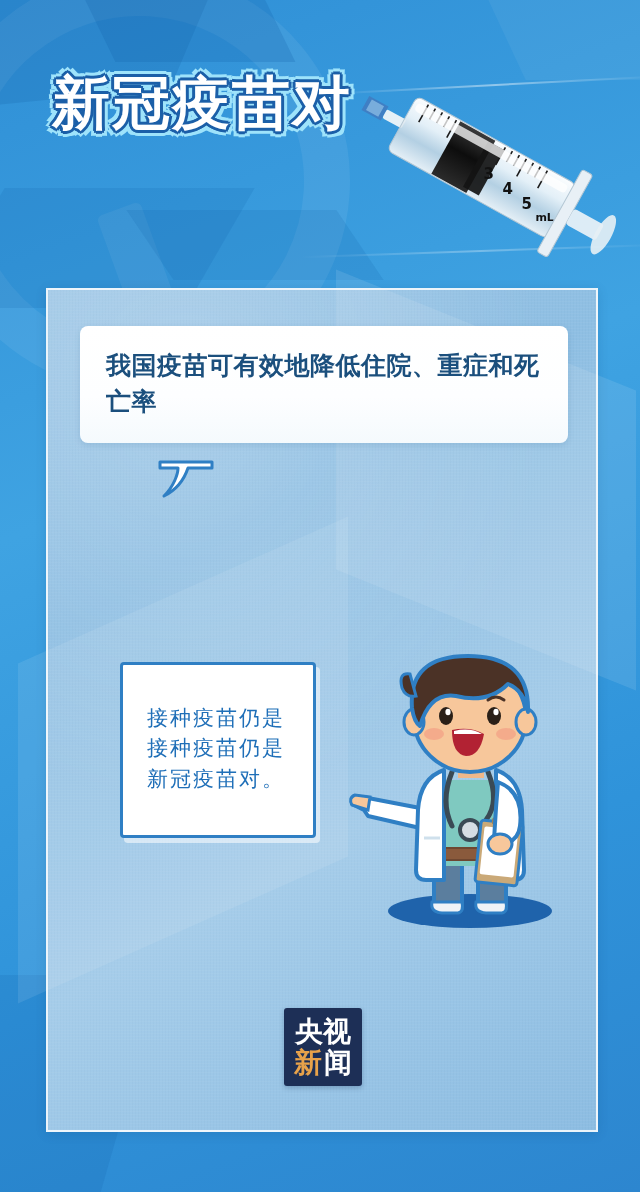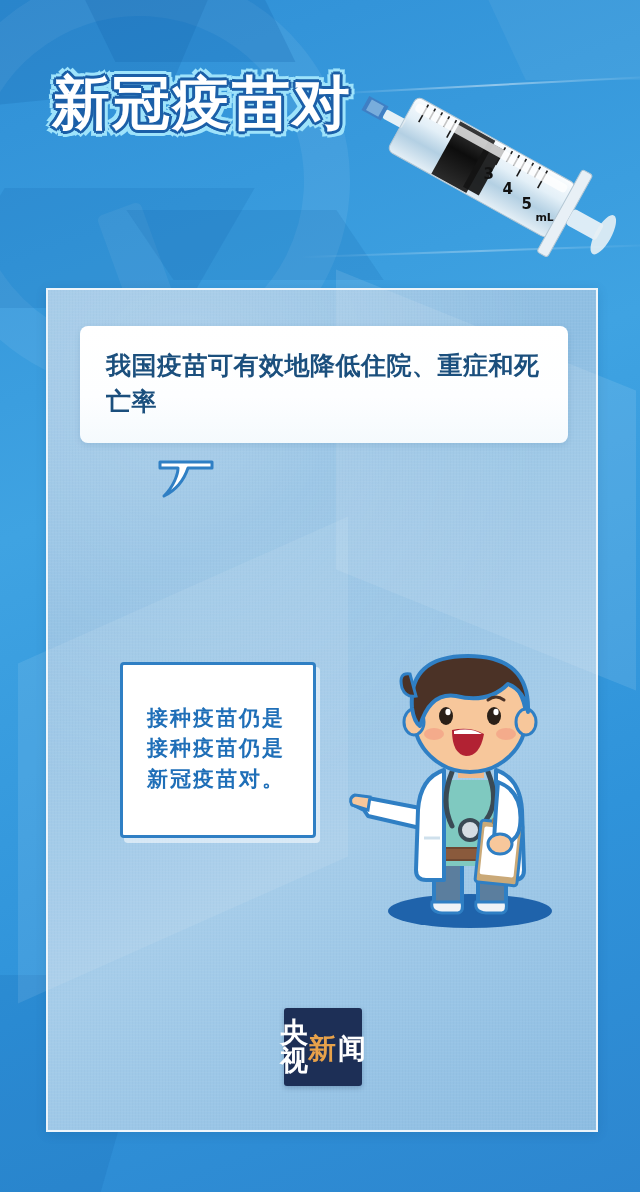--- a/index.html
+++ b/index.html
@@ -105,32 +105,32 @@
 
   
   .bubble{
     position:absolute;left:72px;top:372px;width:196px;height:176px;
     background:#ffffff;border:3px solid #2f7fc4;border-radius:4px;
     box-sizing:border-box;
     box-shadow:4px 5px 0 rgba(255,255,255,.55);
   }
   .bubble p{
     margin:0;padding:38px 0 0 24px;
-    color:#1f6fb8;font-weight:700;font-size:21px;line-height:1.45;letter-spacing:2px;
+    color:#1f6fb8;font-weight:400;font-size:21px;line-height:1.45;letter-spacing:2px;
   }
   .bubble-tail{position:absolute;left:110px;top:170px;width:56px;height:40px;}
 
   
   .doctor{position:absolute;left:300px;top:340px;width:236px;height:300px;}
 
   
   .logo{
     position:absolute;left:236px;top:718px;width:78px;height:78px;
     background:#1d2f56;border-radius:3px;
-    display:flex;align-items:center;justify-content:center;
+    display:flex;flex-direction:column;align-items:center;justify-content:center;
     box-shadow:0 2px 5px rgba(10,40,80,.25);
   }
   .logo-row{display:flex;gap:2px;line-height:1;}
   .logo-ch{
     font-size:28px;font-weight:700;letter-spacing:0;
     font-family:"DejaVu Sans","Liberation Sans",sans-serif;
   }
   .logo-w{color:#ffffff;}
   .logo-o{color:#e8a24a;}
   .logo-row-2{margin-top:3px;}

